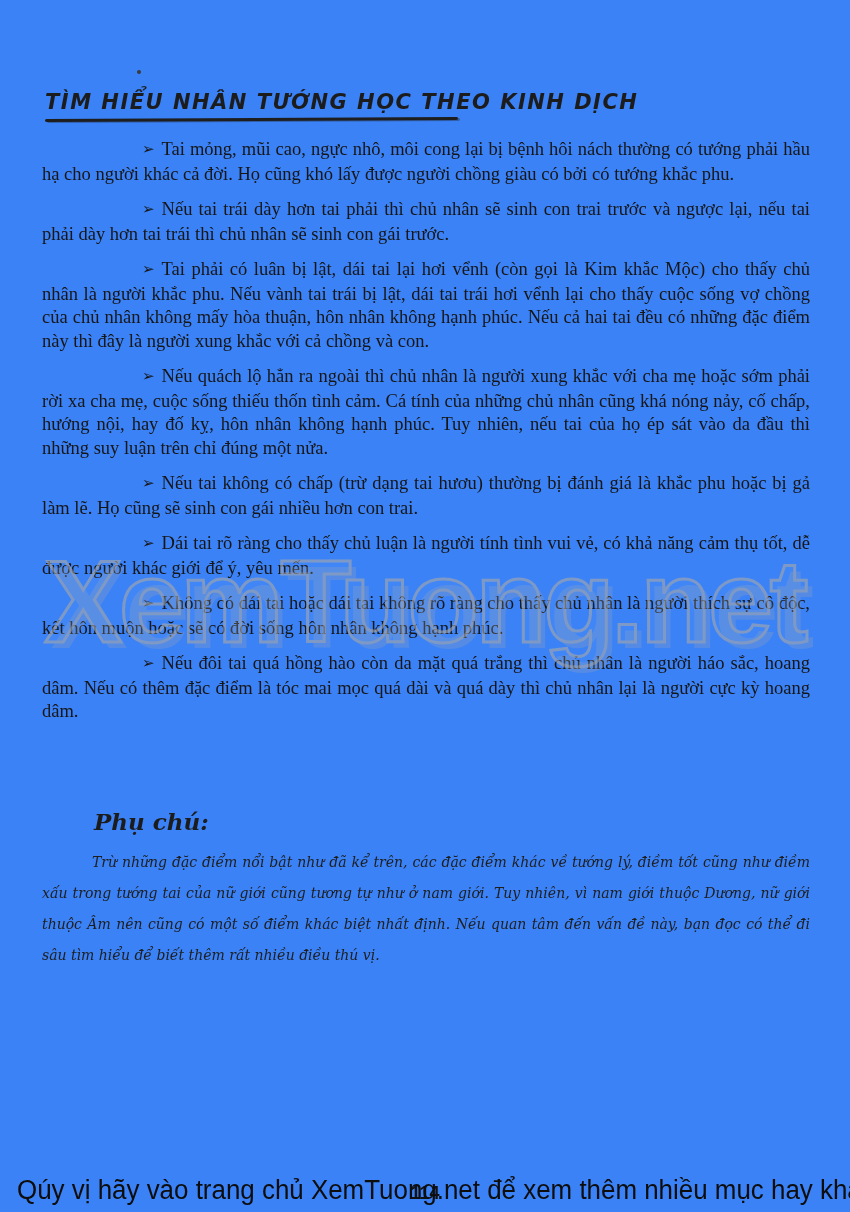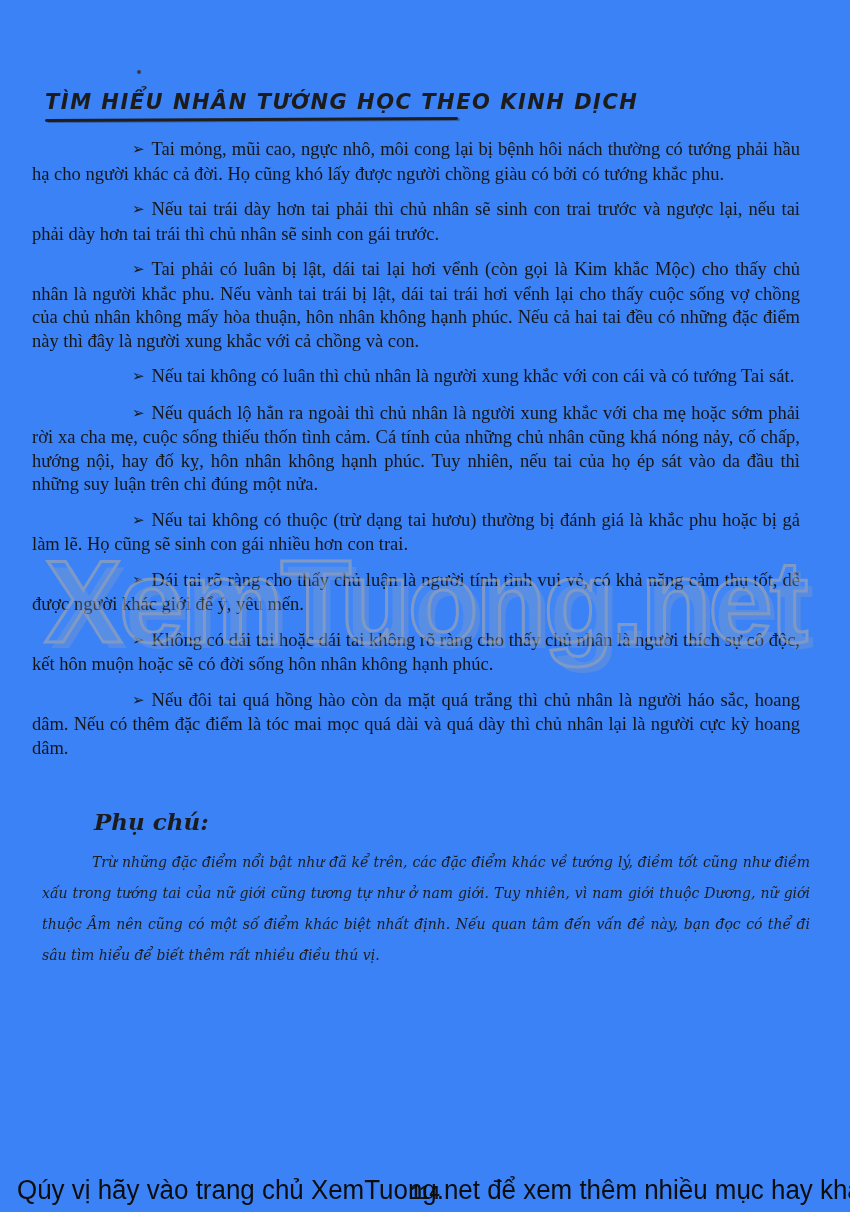--- a/index.html
+++ b/index.html
@@ -28,21 +28,21 @@
   }
   .header-underline {
     margin-top:4px;
     width:413px; height:3px;
     background:#1e1e1e;
     border-radius:2px;
     transform:rotate(-0.25deg);
     box-shadow: 2px 1px 0 rgba(30,30,30,0.35);
   }
   .content {
-    position:absolute; left:32px; top:138px; width:768px;
+    position:absolute; left:42px; top:138px; width:768px;
   }
   .para {
     margin:0 0 12px 0;
     font-size:18.5px;
     line-height:23.5px;
     text-align:justify;
     text-indent:50px;
     color:#161616;
   }
   .bullet {
@@ -113,23 +113,22 @@
 
   <div class="header">
     <div class="header-title">TÌM HIỂU NHÂN TƯỚNG HỌC THEO KINH DỊCH</div>
     <div class="header-underline"></div>
   </div>
 
   <div class="content">
     <p class="para"><span class="bullet">➢</span><span>Tai mỏng, mũi cao, ngực nhô, môi cong lại bị bệnh hôi nách thường có tướng phải hầu hạ cho người khác cả đời. Họ cũng khó lấy được người chồng giàu có bởi có tướng khắc phu.</span></p>
     <p class="para"><span class="bullet">➢</span><span>Nếu tai trái dày hơn tai phải thì chủ nhân sẽ sinh con trai trước và ngược lại, nếu tai phải dày hơn tai trái thì chủ nhân sẽ sinh con gái trước.</span></p>
     <p class="para"><span class="bullet">➢</span><span>Tai phải có luân bị lật, dái tai lại hơi vểnh (còn gọi là Kim khắc Mộc) cho thấy chủ nhân là người khắc phu. Nếu vành tai trái bị lật, dái tai trái hơi vểnh lại cho thấy cuộc sống vợ chồng của chủ nhân không mấy hòa thuận, hôn nhân không hạnh phúc. Nếu cả hai tai đều có những đặc điểm này thì đây là người xung khắc với cả chồng và con.</span></p>
-    <p class="para"><span class="bullet">➢</span><span>Nếu tai không có luân thì chủ nhân là người xung khắc với con cái và có tướng Tai sát.</span></p>
     <p class="para"><span class="bullet">➢</span><span>Nếu quách lộ hẳn ra ngoài thì chủ nhân là người xung khắc với cha mẹ hoặc sớm phải rời xa cha mẹ, cuộc sống thiếu thốn tình cảm. Cá tính của những chủ nhân cũng khá nóng nảy, cố chấp, hướng nội, hay đố kỵ, hôn nhân không hạnh phúc. Tuy nhiên, nếu tai của họ ép sát vào da đầu thì những suy luận trên chỉ đúng một nửa.</span></p>
-    <p class="para"><span class="bullet">➢</span><span>Nếu tai không có thuộc (trừ dạng tai hươu) thường bị đánh giá là khắc phu hoặc bị gả làm lẽ. Họ cũng sẽ sinh con gái nhiều hơn con trai.</span></p>
+    <p class="para"><span class="bullet">➢</span><span>Nếu tai không có chấp (trừ dạng tai hươu) thường bị đánh giá là khắc phu hoặc bị gả làm lẽ. Họ cũng sẽ sinh con gái nhiều hơn con trai.</span></p>
     <p class="para"><span class="bullet">➢</span><span>Dái tai rõ ràng cho thấy chủ luận là người tính tình vui vẻ, có khả năng cảm thụ tốt, dễ được người khác giới để ý, yêu mến.</span></p>
     <p class="para"><span class="bullet">➢</span><span>Không có dái tai hoặc dái tai không rõ ràng cho thấy chủ nhân là người thích sự cô độc, kết hôn muộn hoặc sẽ có đời sống hôn nhân không hạnh phúc.</span></p>
     <p class="para"><span class="bullet">➢</span><span>Nếu đôi tai quá hồng hào còn da mặt quá trắng thì chủ nhân là người háo sắc, hoang dâm. Nếu có thêm đặc điểm là tóc mai mọc quá dài và quá dày thì chủ nhân lại là người cực kỳ hoang dâm.</span></p>
   </div>
 
   <div class="phu-chu">
     <div class="phu-chu-heading">Phụ chú:</div>
     <p class="phu-chu-body">Trừ những đặc điểm nổi bật như đã kể trên, các đặc điểm khác về tướng lý, điềm tốt cũng như điềm xấu trong tướng tai của nữ giới cũng tương tự như ở nam giới. Tuy nhiên, vì nam giới thuộc Dương, nữ giới thuộc Âm nên cũng có một số điểm khác biệt nhất định. Nếu quan tâm đến vấn đề này, bạn đọc có thể đi sâu tìm hiểu để biết thêm rất nhiều điều thú vị.</p>
   </div>
 

